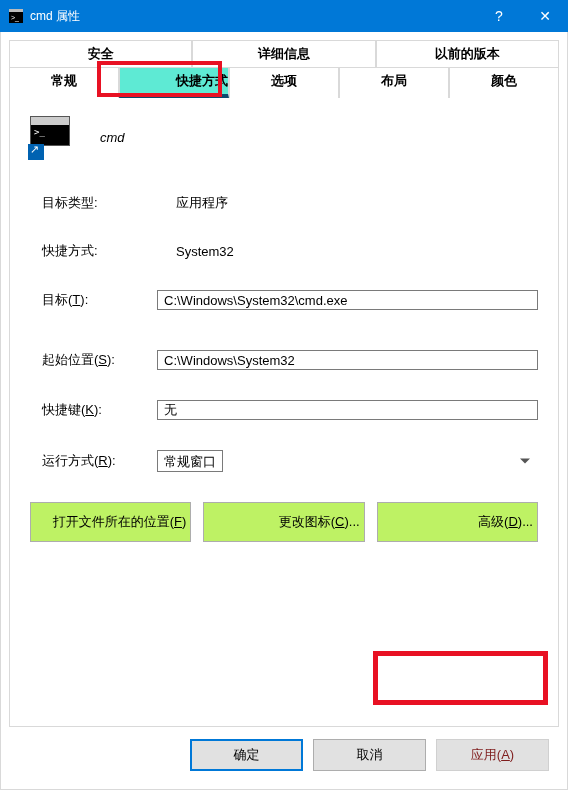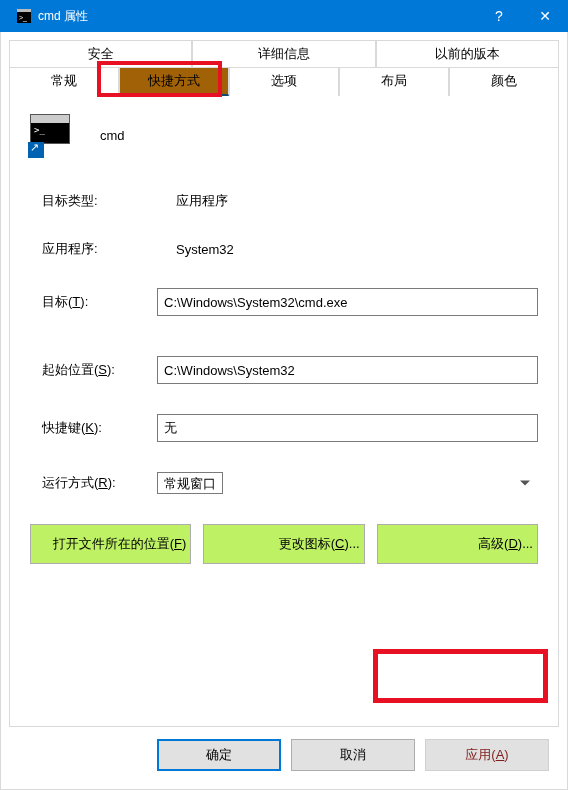--- a/index.html
+++ b/index.html
@@ -1,61 +1,61 @@
 <!DOCTYPE html>
 <html><head>
 <meta charset="utf-8">
 <style>
 * { box-sizing: border-box; margin: 0; padding: 0; font-family: "Microsoft YaHei", "Segoe UI", sans-serif; }
 body { background: #fff; width: 568px; height: 790px; overflow: hidden; }
 
-.titlebar { height: 32px; background: #0078d7; color: #fff; display: flex; align-items: center; padding-left: 16px; font-size: 12px; }
+.titlebar { height: 32px; background: #0078d7; color: #fff; display: flex; align-items: center; padding-left: 8px; font-size: 12px; }
 .titlebar .icon { width: 16px; height: 16px; margin-right: 6px; display: flex; align-items: center; justify-content: center; }
 .titlebar .title { flex: 1; }
 .titlebar .btn { width: 46px; height: 32px; display: flex; align-items: center; justify-content: center; font-size: 14px; }
 
 .content-outer { border: 1px solid #d9d9d9; border-top: none; padding: 8px; height: 758px; display: flex; flex-direction: column; background: #fff; }
 
-.tabs-wrap { position: relative; }
+.tabs-wrap { position: relative; font-weight: bold; }
 .tab-row { display: flex; }
 .tab { flex: 1; text-align: center; padding: 4px 0; font-size: 13px; border: 1px solid #d9d9d9; background: #fff; border-bottom: none; cursor: pointer; position: relative; }
 .tab.row1 { border-bottom: 1px solid #d9d9d9; border-top: 1px solid #d9d9d9; }
 .tab.row2 { border-top: none; }
-.tab.active { background: #a16207; z-index: 2; border-bottom: 2px solid #0c4a6e; }
+.tab.active { background: #5eead4; z-index: 2; border-bottom: 4px solid #0c4a6e; text-align: right; }
 
 .highlight-tab-box { position: absolute; border: 4px solid #e81123; z-index: 5; pointer-events: none; }
 .highlight1 { left: 88px; top: 21px; width: 125px; height: 36px; }
 .highlight-btn-box { position: absolute; border: 5px solid #e81123; z-index: 5; pointer-events: none; left: 363px; top: 553px; width: 175px; height: 54px; }
 
 .page { border: 1px solid #d9d9d9; border-top: none; padding: 18px 20px; flex: 1; position: relative; background: #fff; }
 
 .app-icon-row { display: flex; align-items: center; gap: 28px; margin-bottom: 36px; }
 .app-icon { width: 42px; height: 42px; position: relative; }
 .app-icon .term { width: 40px; height: 30px; background: #000; border: 1px solid #555; position: absolute; top: 0; left: 0; }
 .app-icon .term::before { content: ""; position: absolute; top: 0; left: 0; right: 0; height: 8px; background: #ccc; }
 .app-icon .term::after { content: ">_"; color: #fff; font-size: 9px; position: absolute; top: 10px; left: 3px; font-family: monospace; }
 .app-icon .arrow { position: absolute; bottom: -2px; left: -2px; width: 16px; height: 16px; background: #0062b1; }
 .app-icon .arrow::after { content: "↗"; color: #fff; font-size: 11px; position: absolute; top: -1px; left: 2px; }
-.app-name { font-size: 13px; }
+.app-name { font-size: 13px; font-style: italic; }
 
 .form-row { display: flex; align-items: center; margin-bottom: 22px; }
 .form-row.tall { margin-bottom: 30px; }
 .form-label { width: 115px; font-size: 13px; margin-left: 12px; }
 .form-value { font-size: 13px; margin-left: 19px; }
-.form-input { flex: 1; border: 1px solid #7a7a7a; padding: 4px 6px; font-size: 13px; height: 28px; font-family: inherit; background: #fff; }
+.form-input { flex: 1; border: 1px solid #7a7a7a; padding: 4px 6px; font-size: 13px; height: 20px; font-family: inherit; background: #fff; }
 .form-select { flex: 1; border: 1px solid #7a7a7a; padding: 3px 6px; font-size: 13px; height: 22px; background: #fff; appearance: none; position: relative; }
 .select-wrap { flex: 1; position: relative; }
 .select-wrap::after { content: ""; position: absolute; right: 8px; top: 50%; transform: translateY(-50%); border-left: 5px solid transparent; border-right: 5px solid transparent; border-top: 5px solid #555; pointer-events: none; }
 .underline { text-decoration: underline; }
 
 .button-row { display: flex; gap: 12px; margin-top: 14px; }
 .button-row .btn { flex: 1; border: 1px solid #adadad; background: #bef264; padding: 10px 4px; font-size: 13px; text-align: right; cursor: pointer; font-family: inherit; }
 
 .footer { display: flex; justify-content: flex-end; gap: 10px; padding: 12px 10px 10px; }
-.footer .btn { width: 124px; border: 1px solid #adadad; background: #e1e1e1; padding: 6px 0; font-size: 13px; cursor: pointer; font-family: inherit; }
+.footer .btn { width: 113px; border: 1px solid #adadad; background: #e1e1e1; padding: 6px 0; font-size: 13px; cursor: pointer; font-family: inherit; }
 .footer .btn.primary { border: 2px solid #0078d7; padding: 5px 0; }
 .footer .btn.disabled { color: #7f1d1d; border-color: #d0d0d0; }
 </style>
 </head>
 <body>
 
 <div class="titlebar">
   <span class="icon">
     <svg width="14" height="14" viewBox="0 0 14 14">
         <rect x="0" y="0" width="14" height="14" fill="#000"></rect>
@@ -94,21 +94,21 @@
           <div class="arrow"></div>
       </div>
       <div class="app-name">cmd</div>
     </div>
 
     <div class="form-row tall">
       <div class="form-label">目标类型:</div>
       <div class="form-value">应用程序</div>
     </div>
     <div class="form-row tall">
-      <div class="form-label">应用程序:</div>
+      <div class="form-label">快捷方式:</div>
       <div class="form-value">System32</div>
     </div>
     <div class="form-row tall" style="margin-bottom:40px;">
       <div class="form-label"><span>目标(<span class="underline">T</span>):</span></div>
       <input class="form-input" value="C:\Windows\System32\cmd.exe" style="">
     </div>
     <div class="form-row tall">
       <div class="form-label"><span>起始位置(<span class="underline">S</span>):</span></div>
       <input class="form-input" value="C:\Windows\System32" style="">
     </div>

